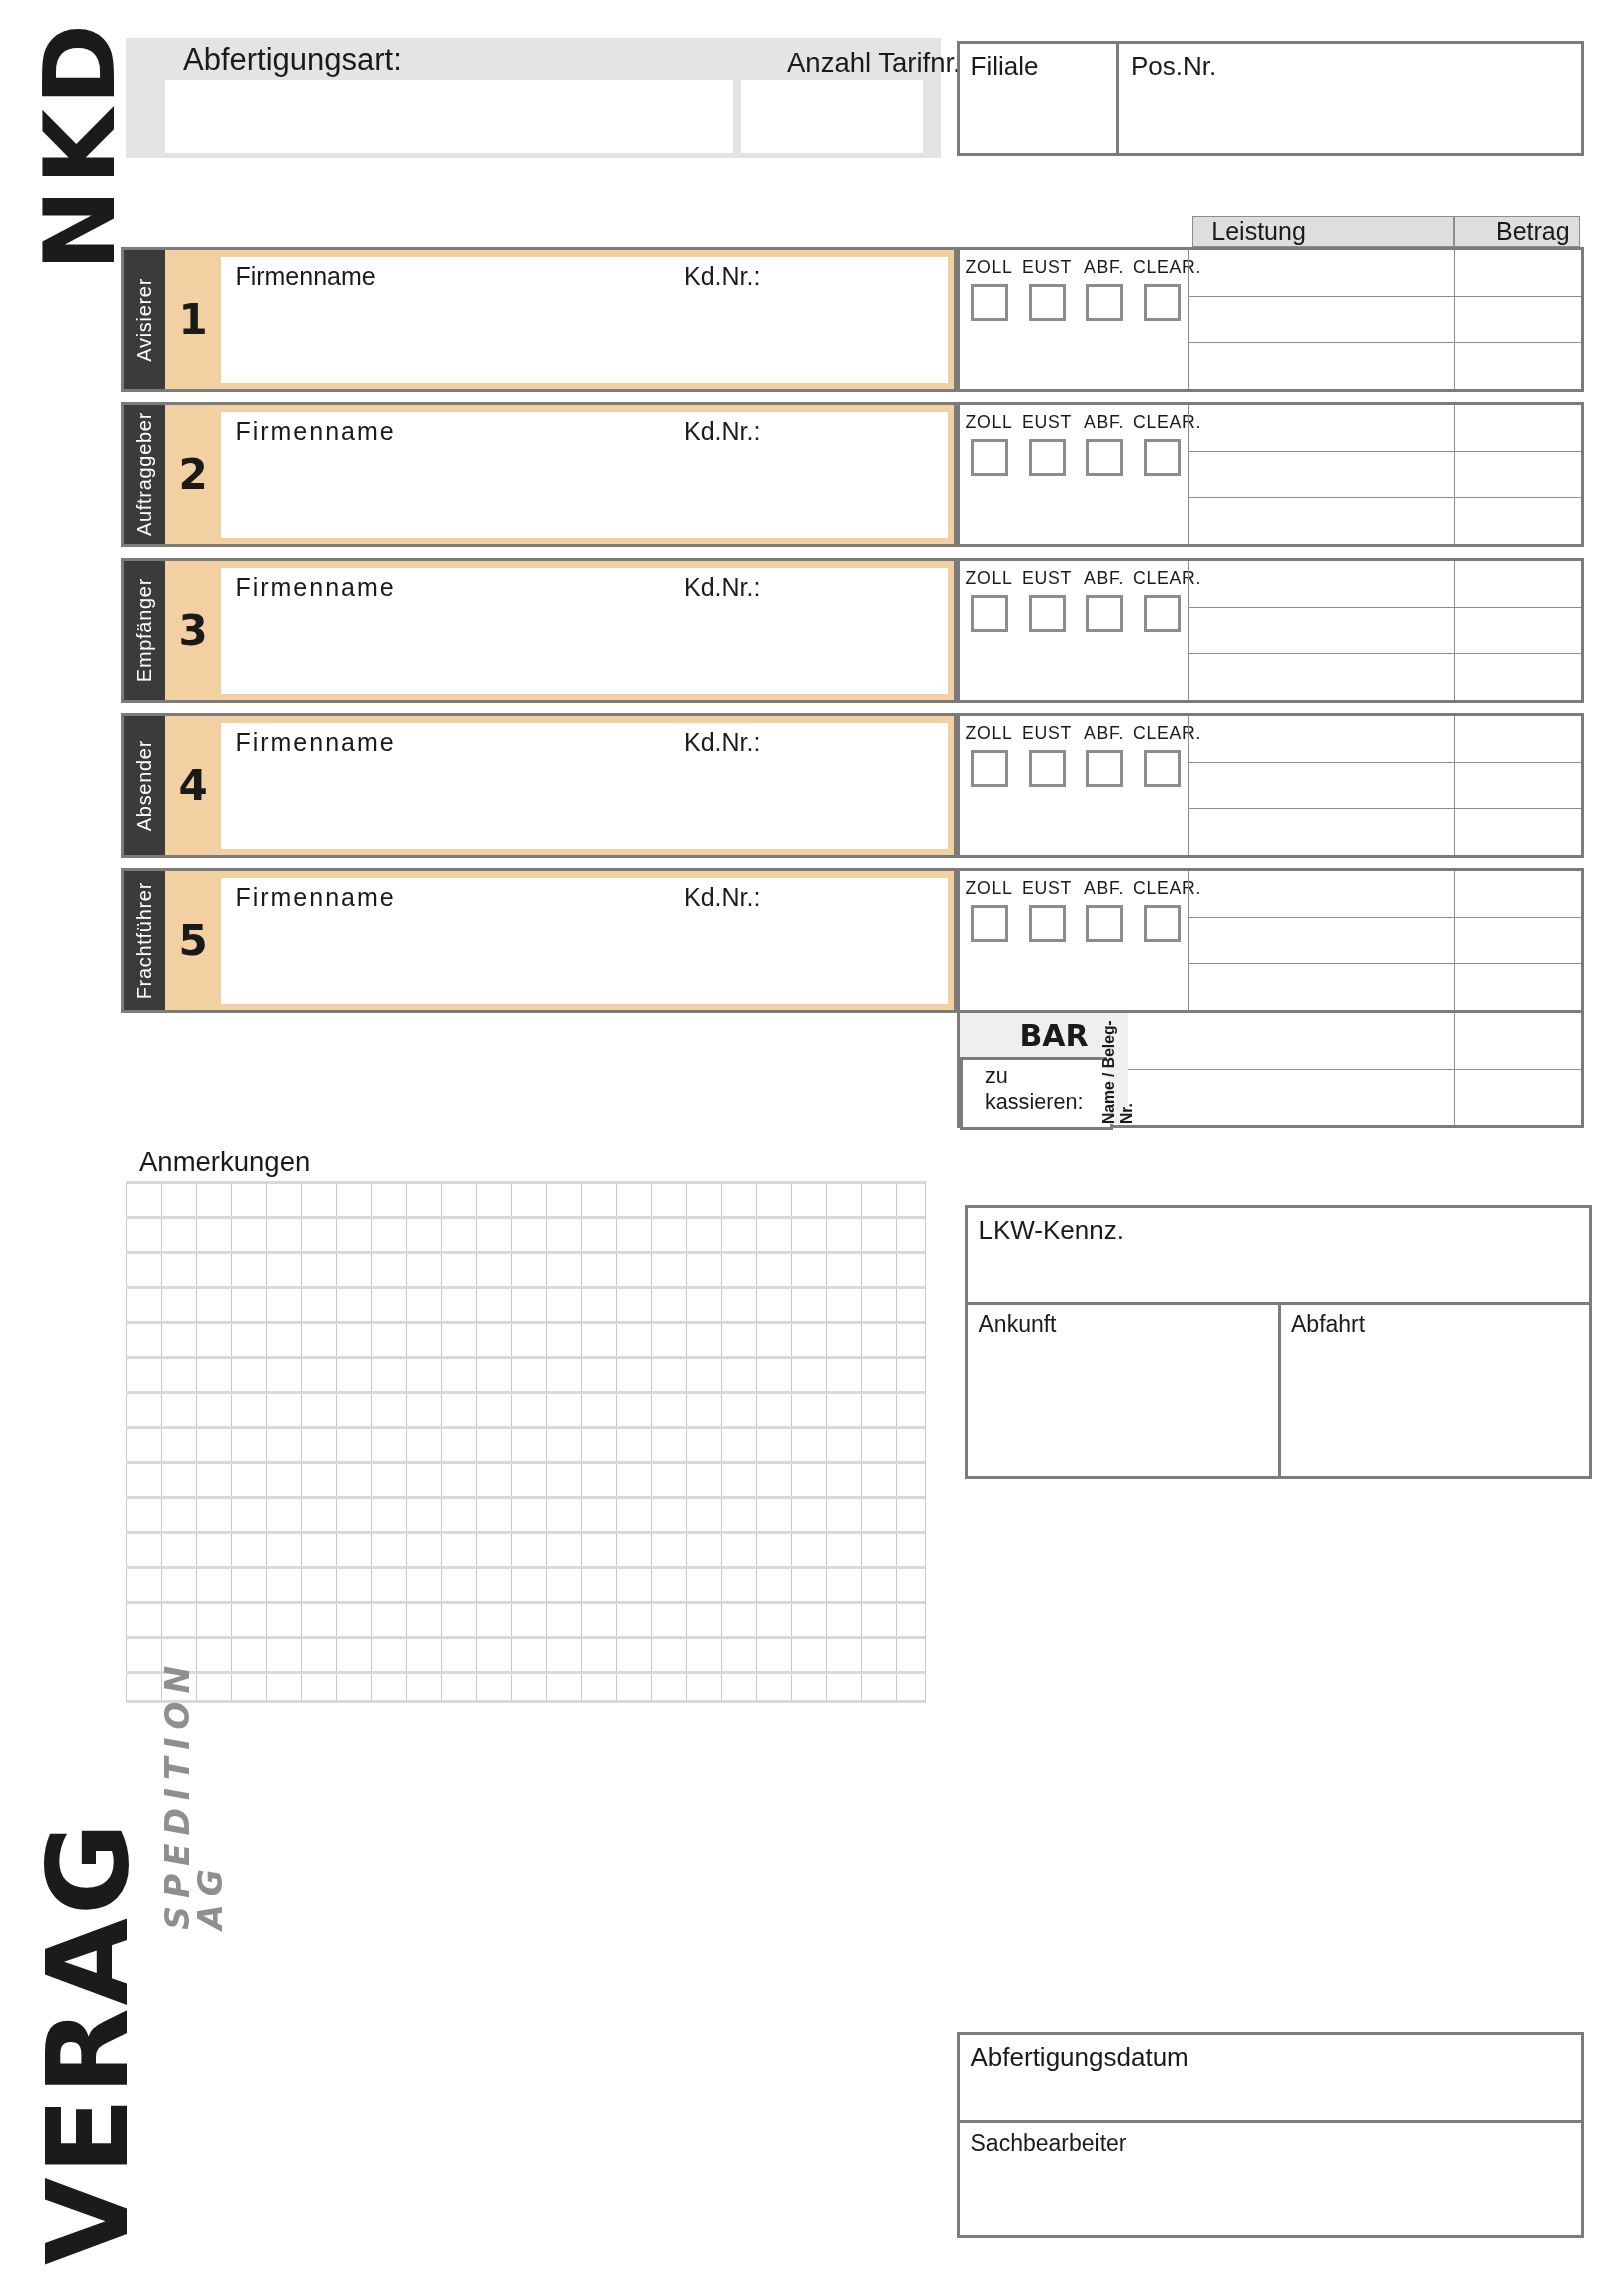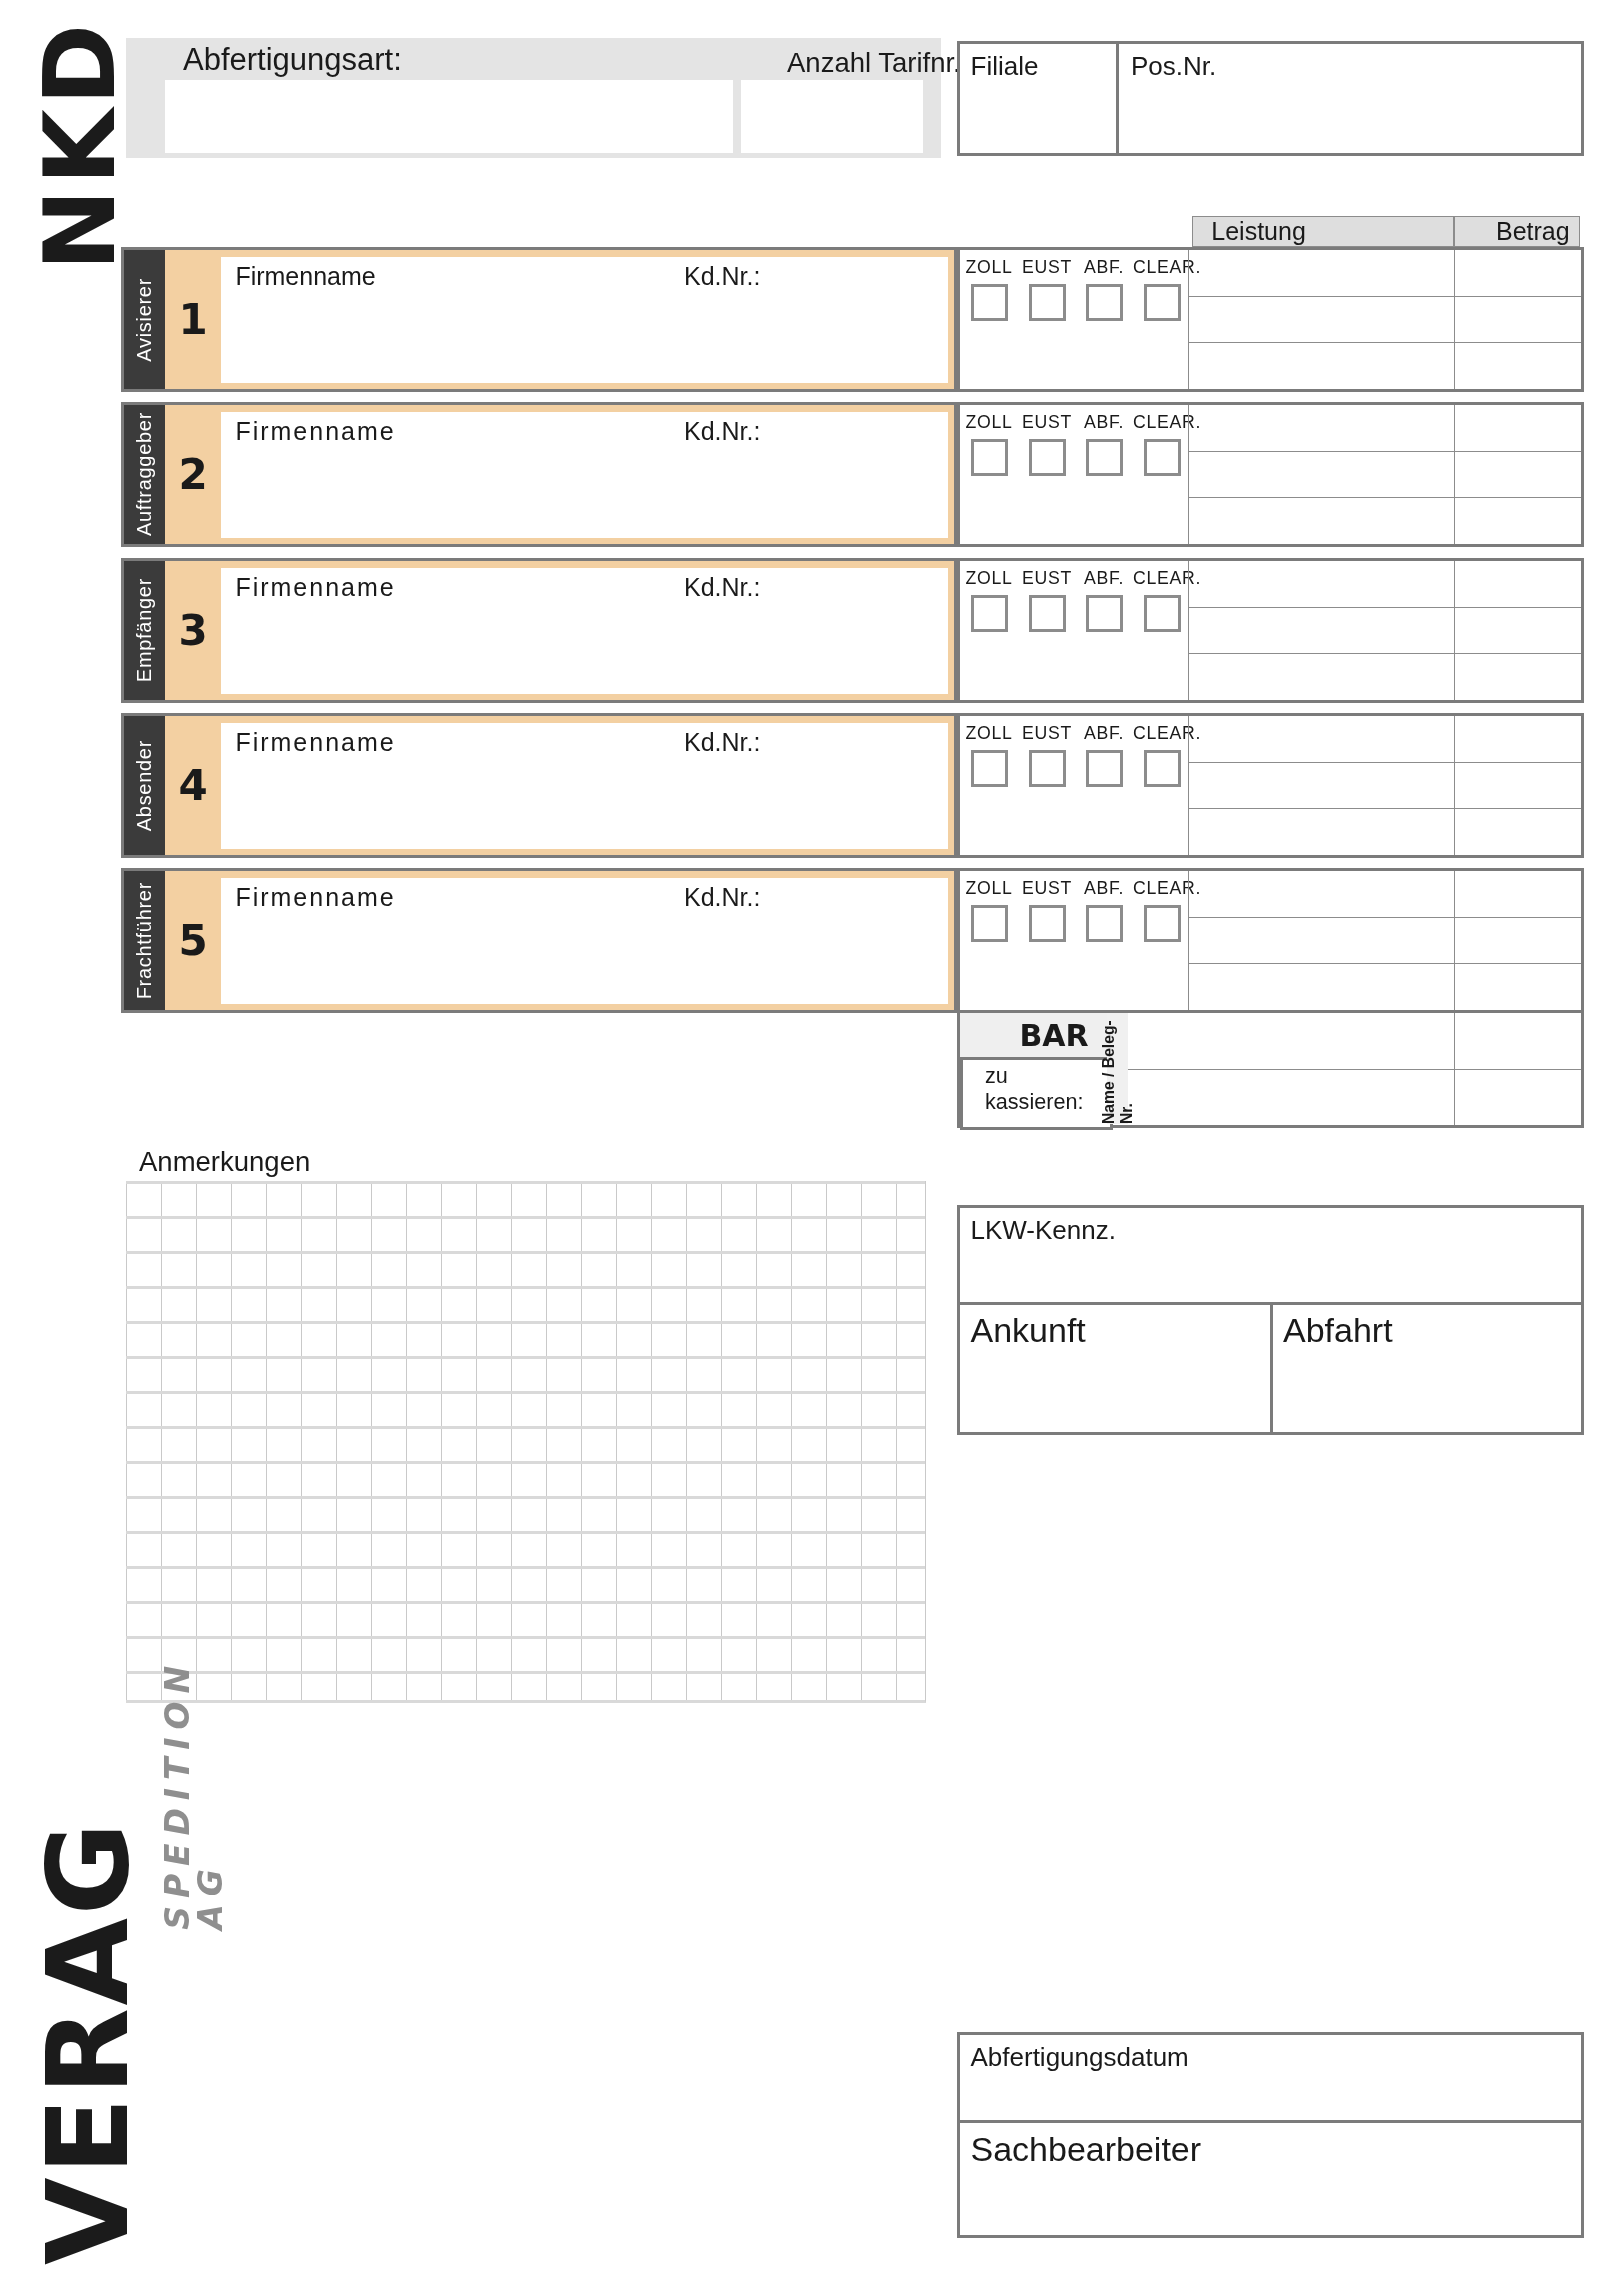--- a/index.html
+++ b/index.html
@@ -79,21 +79,21 @@
 
   
   .zollbox{left:126px;top:1708px;width:812px;height:530px;background:#fff;border:3.3px solid #7b7b7b;}
   .zollbox span{position:absolute;left:17px;top:9.2px;font-size:29px;letter-spacing:2px;}
 
   
   .dbox{left:957px;width:627px;background:#fff;border:3.3px solid #7b7b7b;}
   .dlbl{position:absolute;left:10.5px;top:6.5px;font-size:26px;}
   .hdiv{position:absolute;left:0;right:0;height:3.3px;background:#7b7b7b;}
   .vdiv{position:absolute;width:3.3px;background:#7b7b7b;}
-  .sublbl{position:absolute;font-size:34px;}
+  .sublbl{position:absolute;font-size:23px;}
 </style>
 </head>
 <body>
 
 <div id="page">
 
   <div class="abs nkd">
     <span class="vtext">NKD</span>
   </div>
 
@@ -311,21 +311,21 @@
   <div class="abs grid"></div>
 
 
   <div class="abs verag">
     <span class="vtext">VERAG</span>
   </div>
   <div class="abs sped">
     <span class="vtext">SPEDITION AG</span>
   </div>
 
-  <div class="abs dbox" style="top:1205px;height:230px;">
+  <div class="abs dbox" style="top:1205px;height:274px;margin-left:8px;">
     <span class="dlbl">LKW-Kennz.</span>
     <div class="abs" style="left:0;top:0;right:0;height:94px;"></div>
     <div class="hdiv" style="top:94px;"></div>
     <div class="vdiv" style="left:310px;top:97px;bottom:0;"></div>
     <span class="sublbl" style="left:10.5px;top:103px;">Ankunft</span>
     <span class="sublbl" style="left:323px;top:103px;">Abfahrt</span>
     <div class="abs" style="left:0;top:97px;width:310px;bottom:0;"></div>
     <div class="abs" style="left:313px;top:97px;right:0;bottom:0;"></div>
   </div>
 

